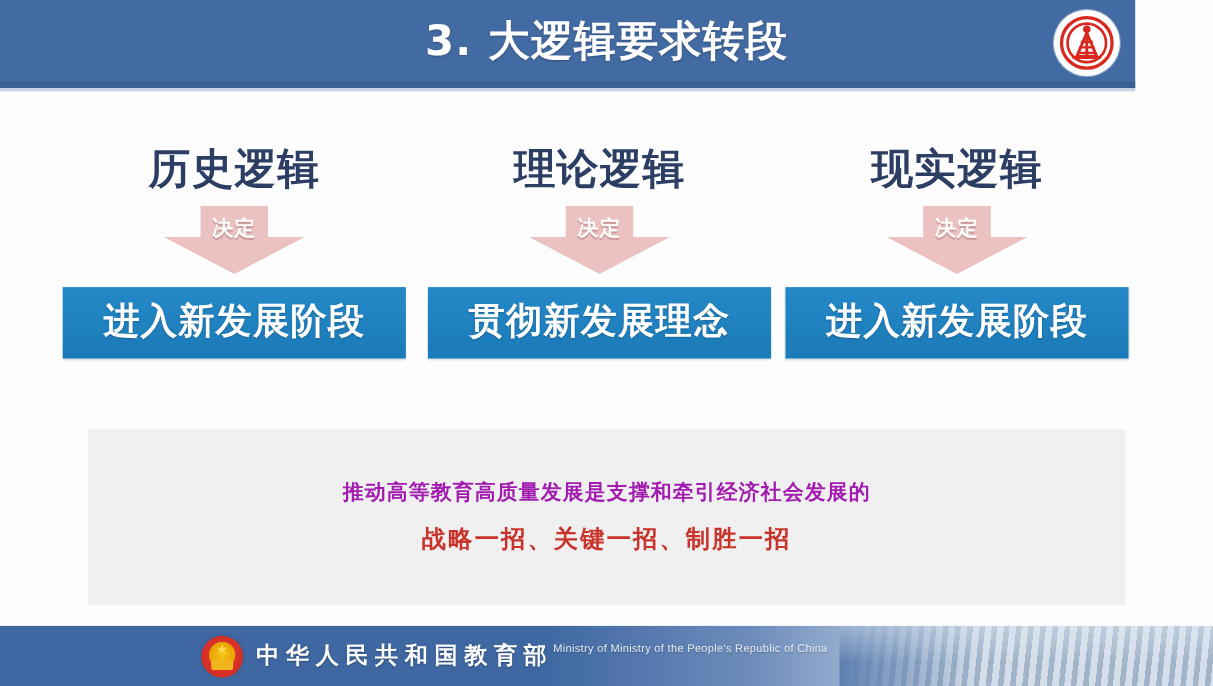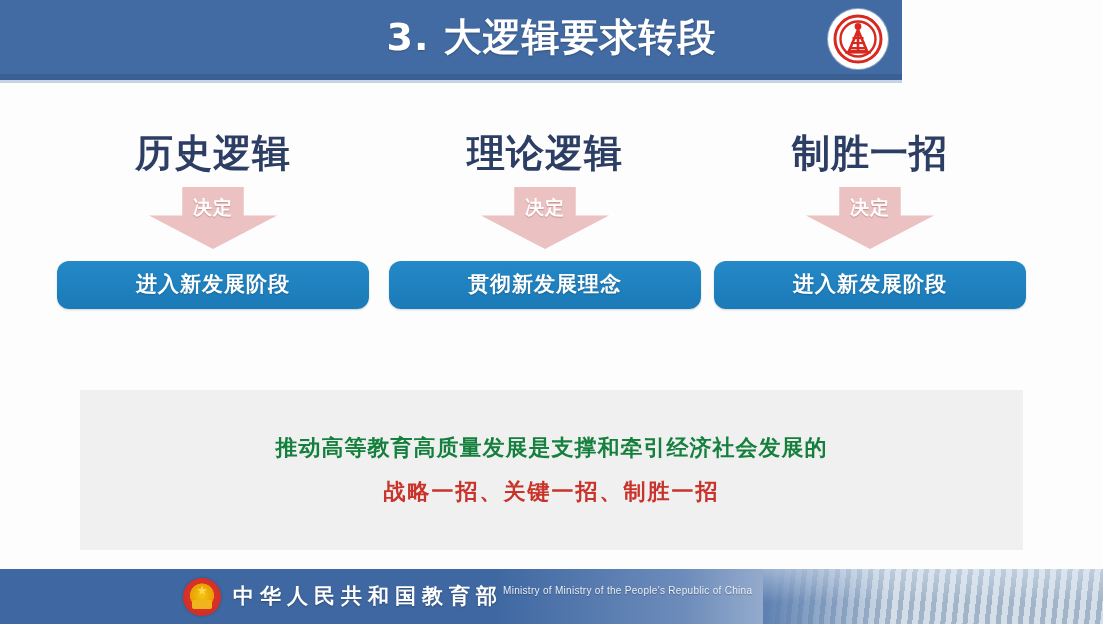--- a/index.html
+++ b/index.html
@@ -7,21 +7,21 @@
     width:1103px;height:624px;
     background:#ffffff;
     font-family:"Liberation Sans","DejaVu Sans",sans-serif;
     overflow:hidden;
     position:relative;
   }
   .slide{position:relative;width:1103px;height:624px;background:#fdfdfd;overflow:hidden;}
 
   
   .header{
-    position:absolute;left:0;top:0;width:902px;height:80px;
+    position:absolute;left:0;top:0;width:1032px;height:80px;
     background:#436ba3;
   }
   .header .hdr-stripe{
     position:absolute;left:0;bottom:0;width:100%;height:6px;
     background:#3a5f93;
   }
   .header .hdr-hairline{
     position:absolute;left:0;bottom:-3px;width:100%;height:3px;
     background:#c7d2e2;
   }
@@ -83,40 +83,40 @@
     letter-spacing:1px;
     text-shadow:0 1px 1px rgba(150,90,90,.45);
   }
 
   .blue-box{
     margin-top:12px;
     min-width:276px;
     padding:9px 18px 11px 18px;
     background:#1f7fbe;
     background:linear-gradient(180deg,#2589c7 0%,#1b7ab8 100%);
-    border-radius:12px;
+    border-radius:0;
     box-shadow:0 1px 2px rgba(0,0,0,.18);
     color:#ffffff;
-    font-size:21px;font-weight:bold;
+    font-size:33px;font-weight:bold;
     text-align:center;
     letter-spacing:1px;
     font-family:"DejaVu Sans","Liberation Sans",sans-serif;
     text-shadow:0 1px 2px rgba(0,0,0,.22);
     white-space:nowrap;
   }
 
   
   .gray-panel{
     position:absolute;left:80px;top:390px;width:943px;height:160px;
     background:#f0f0f0;
     display:flex;flex-direction:column;align-items:center;justify-content:center;
   }
   .panel-line-1{
-    color:#15803d;
-    font-size:22px;font-weight:bold;
+    color:#a21caf;
+    font-size:19px;font-weight:bold;
     letter-spacing:1px;
     font-family:"DejaVu Sans","Liberation Sans",sans-serif;
     margin-bottom:14px;
   }
   .panel-line-2{
     color:#c8342b;
     font-size:22px;font-weight:bold;
     letter-spacing:2px;
     font-family:"DejaVu Sans","Liberation Sans",sans-serif;
   }
@@ -211,21 +211,21 @@
     <div class="col col-2">
       <div class="col-heading">理论逻辑</div>
       <div class="arrow-wrap">
         <div class="arrow-shape"></div>
         <div class="arrow-label">决定</div>
       </div>
       <div class="blue-box">贯彻新发展理念</div>
     </div>
 
     <div class="col col-3">
-      <div class="col-heading">制胜一招</div>
+      <div class="col-heading">现实逻辑</div>
       <div class="arrow-wrap">
         <div class="arrow-shape"></div>
         <div class="arrow-label">决定</div>
       </div>
       <div class="blue-box">进入新发展阶段</div>
     </div>
 
   </div>
 
   <div class="gray-panel">

